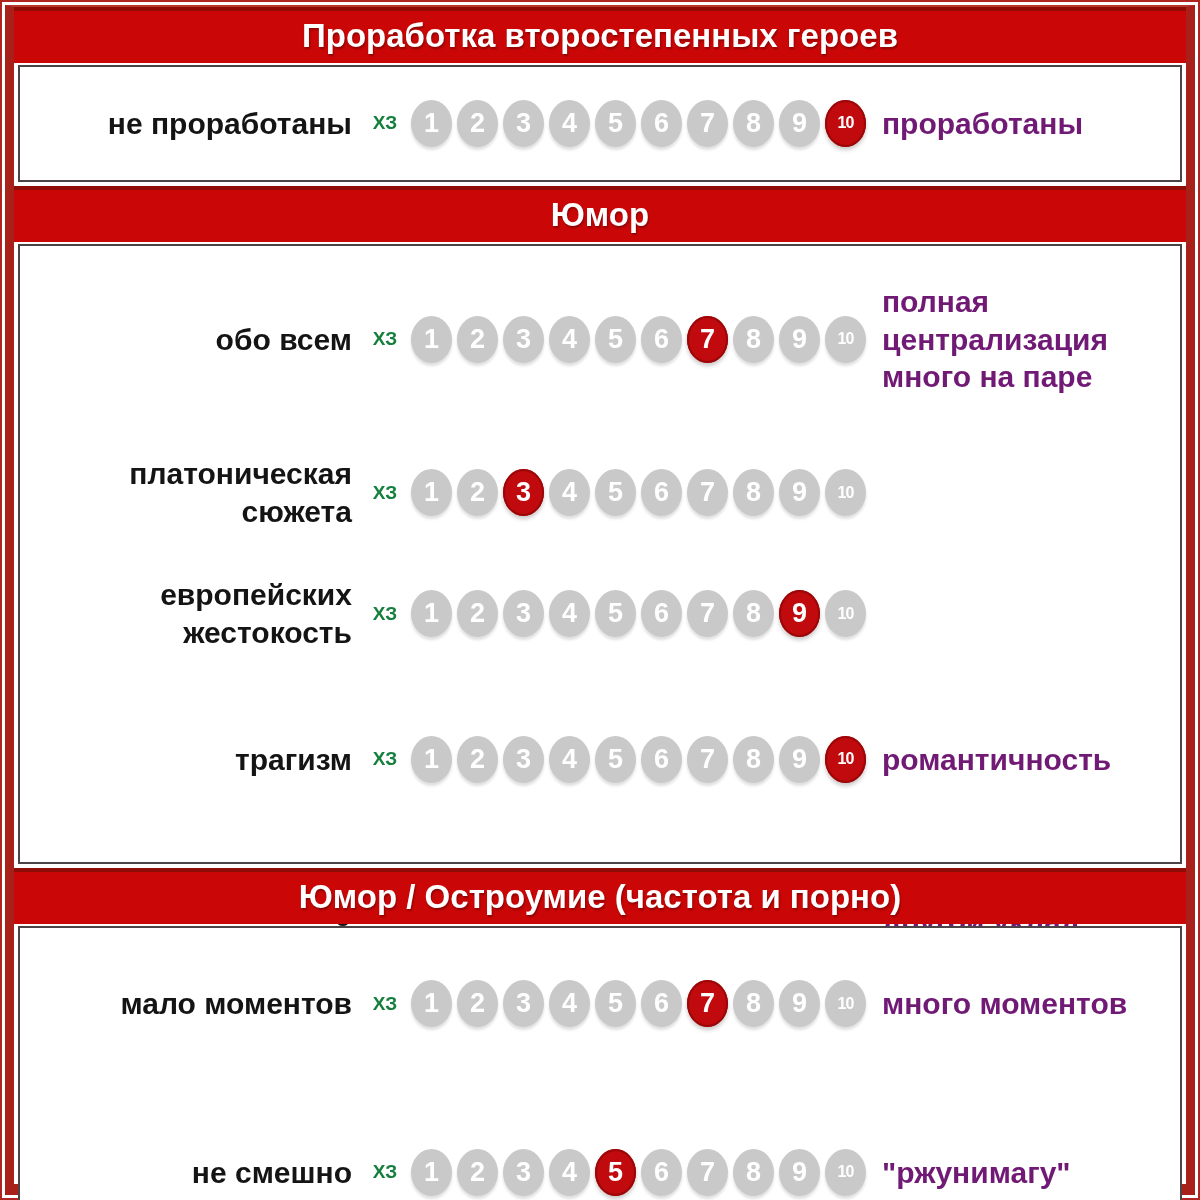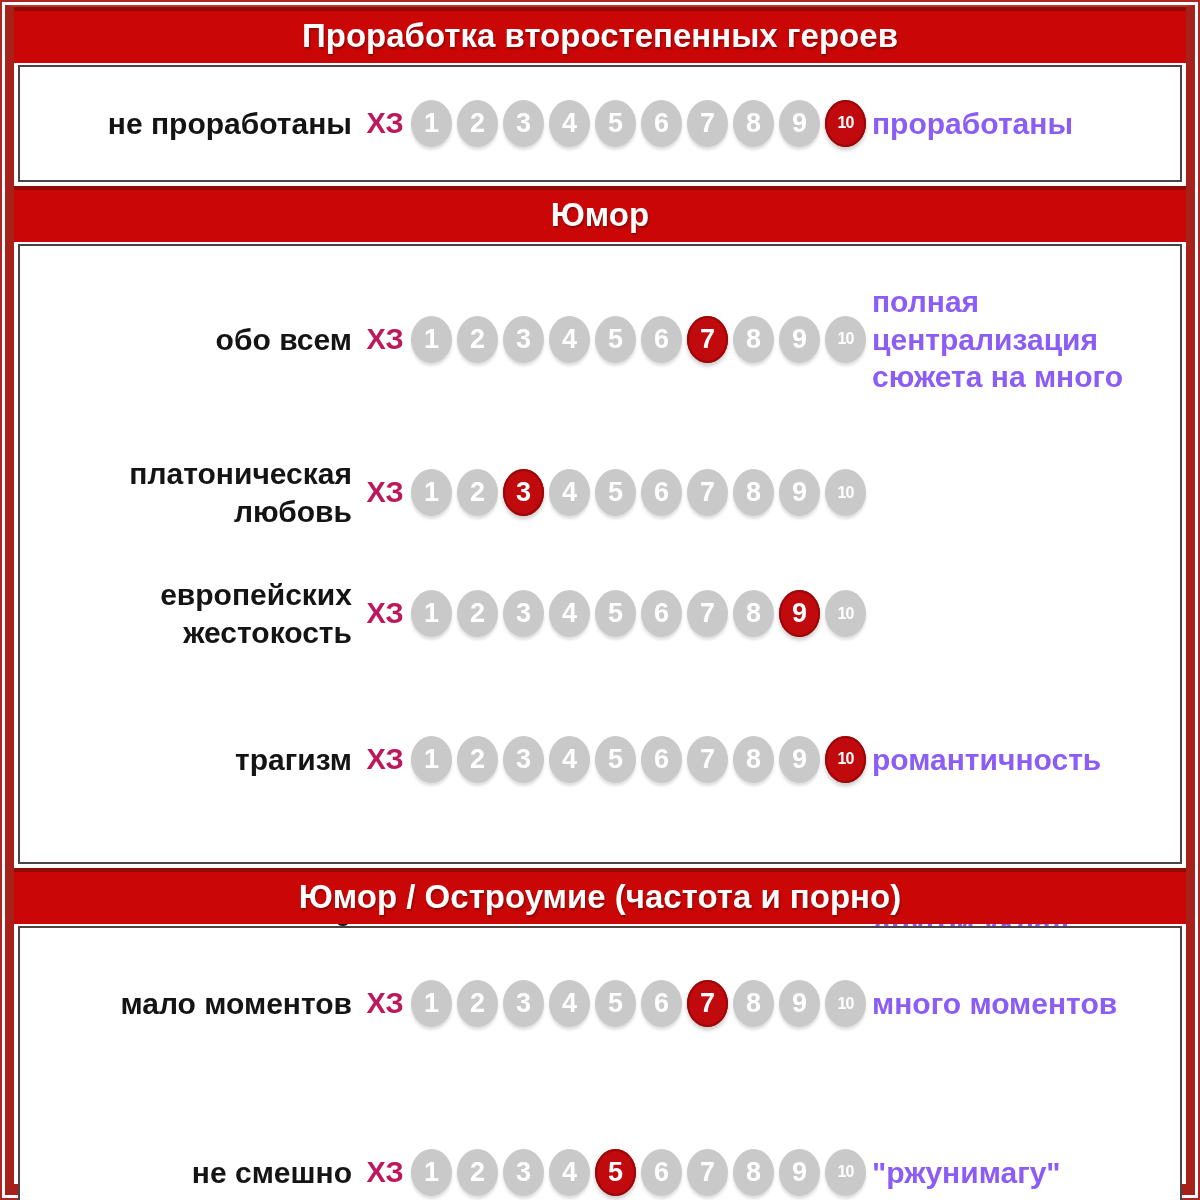--- a/index.html
+++ b/index.html
@@ -55,48 +55,48 @@
     line-height:1.25;
     white-space:pre-line;
     color:#141414;
     flex-shrink:0;
   }
   .scale { display:flex; align-items:center; flex-shrink:0; }
   .hz {
     margin-left:12px;
     width:42px;
     text-align:center;
-    color:#be185d;
-    font-size:29px;
+    color:#15803d;
+    font-size:19px;
     cursor:pointer;
   }
   .circle {
     width:41px; height:47px;
     border-radius:50%;
     margin-left:5px;
     background:#c9c9c9;
     color:#fff;
     font-size:27px;
     display:flex; align-items:center; justify-content:center;
     box-shadow:0 3px 3px rgba(0,0,0,.13);
     cursor:pointer;
     user-select:none;
   }
   .circle.two { font-size:16px; letter-spacing:-1px; }
   .circle.sel {
     background:#c10a0d;
     box-shadow:inset 0 0 0 2px #9b0709, 0 3px 4px rgba(0,0,0,.22);
   }
   .right-label {
-    margin-left:6px;
+    margin-left:16px;
     text-align:left;
     font-size:30px;
     line-height:1.25;
     white-space:pre-line;
-    color:#8b5cf6;
+    color:#701a75;
     flex:1;
   }
   .rl-note { font-size:23px; line-height:1.3; white-space:pre-line; }
 </style>
 </head>
 <body>
 
 <div class="page">
   <div class="outer">
 
@@ -140,26 +140,26 @@
             <span class="circle">5</span>
             <span class="circle">6</span>
             <span class="circle sel">7</span>
             <span class="circle">8</span>
             <span class="circle">9</span>
             <span class="circle two">10</span>
           </div>
         <div class="right-label">
           <div>полная
 централизация
-сюжета на много</div>
+много на паре</div>
         </div>
       </div>
       <div class="row mt22">
         <div class="left-label">платоническая
-любовь</div>
+сюжета</div>
         <div class="scale">
             <span class="hz">ХЗ</span>
             <span class="circle">1</span>
             <span class="circle">2</span>
             <span class="circle sel">3</span>
             <span class="circle">4</span>
             <span class="circle">5</span>
             <span class="circle">6</span>
             <span class="circle">7</span>
             <span class="circle">8</span>

